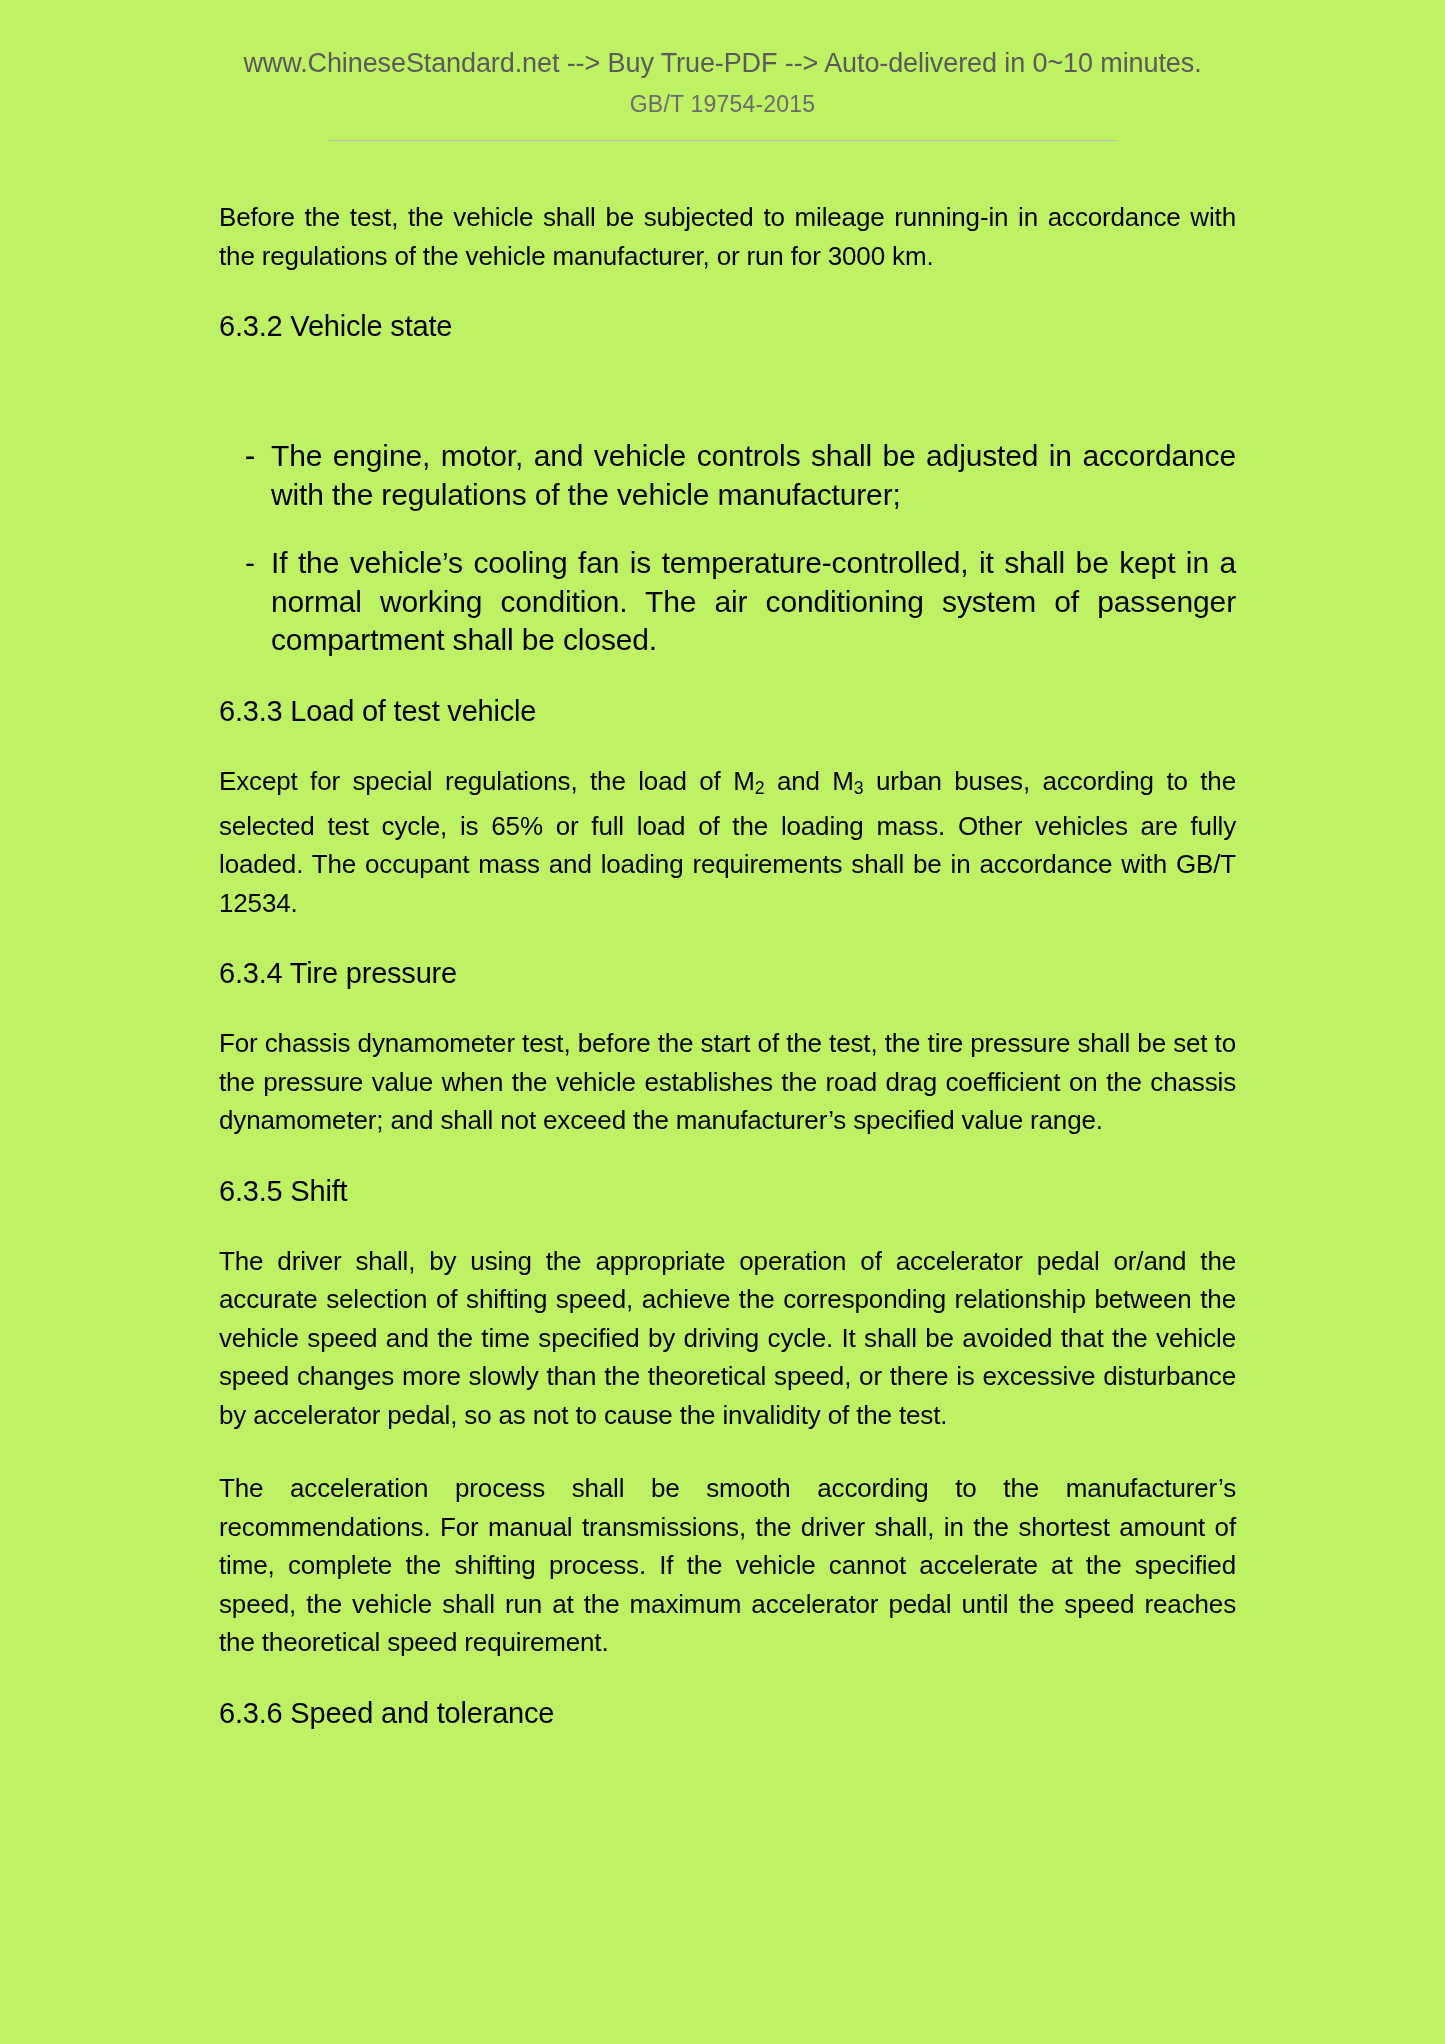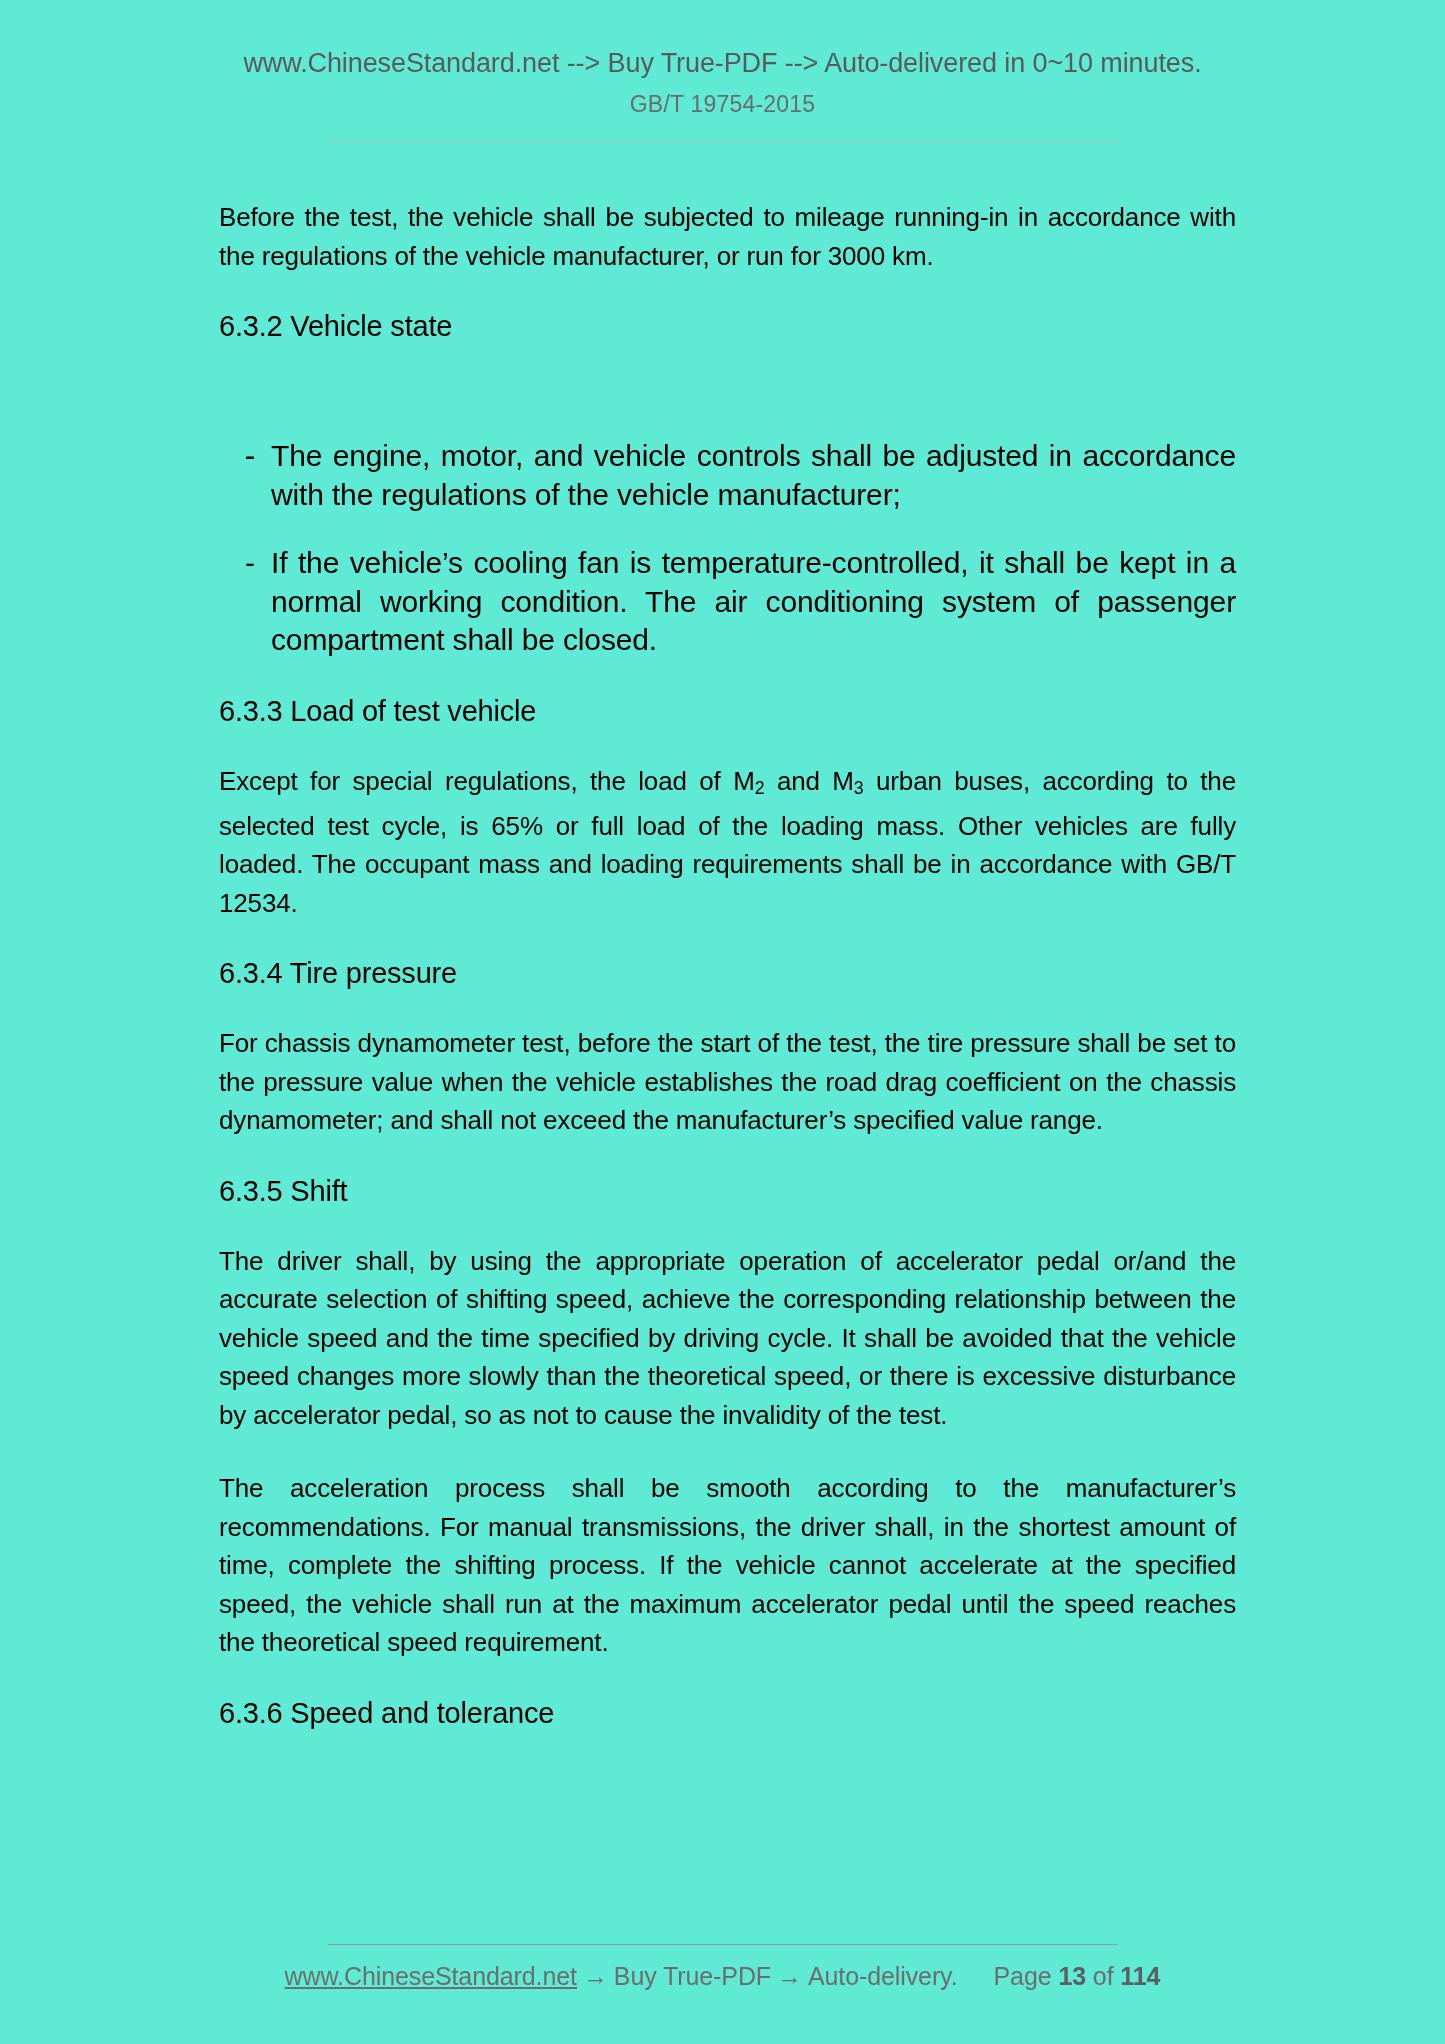--- a/index.html
+++ b/index.html
@@ -8,21 +8,21 @@
     background: #ffffff;
   }
   body {
     font-family: "Liberation Sans", sans-serif;
     color: #000000;
   }
   .page {
     position: relative;
     width: 1445px;
     height: 2044px;
-    background: #5eead4;
+    background: #bef264;
     box-sizing: border-box;
     overflow: hidden;
   }
 
   
   .header {
     position: absolute;
     left: 0;
     top: 0;
     width: 1445px;
@@ -201,20 +201,14 @@
     <div class="gap-para"></div>
 
     <p class="body-text">The acceleration process shall be smooth according to the manufacturer’s recommendations. For manual transmissions, the driver shall, in the shortest amount of time, complete the shifting process. If the vehicle cannot accelerate at the specified speed, the vehicle shall run at the maximum accelerator pedal until the speed reaches the theoretical speed requirement.</p>
 
     <div class="gap-head-before"></div>
 
     <h3 class="heading">6.3.6 Speed and tolerance</h3>
 
   </div>
 
-  <div class="footer">
-    <div class="footer-rule"></div>
-    <div class="footer-line">
-      <span class="footer-url">www.ChineseStandard.net</span><span class="footer-arrow">→</span><span>Buy True-PDF</span><span class="footer-arrow">→</span><span>Auto-delivery.</span><span class="footer-pagewrap"><span>Page</span>&nbsp;<span class="footer-num">13</span>&nbsp;<span>of</span>&nbsp;<span class="footer-num">114</span></span>
-    </div>
-  </div>
 
 </div>
 
 </body></html>

